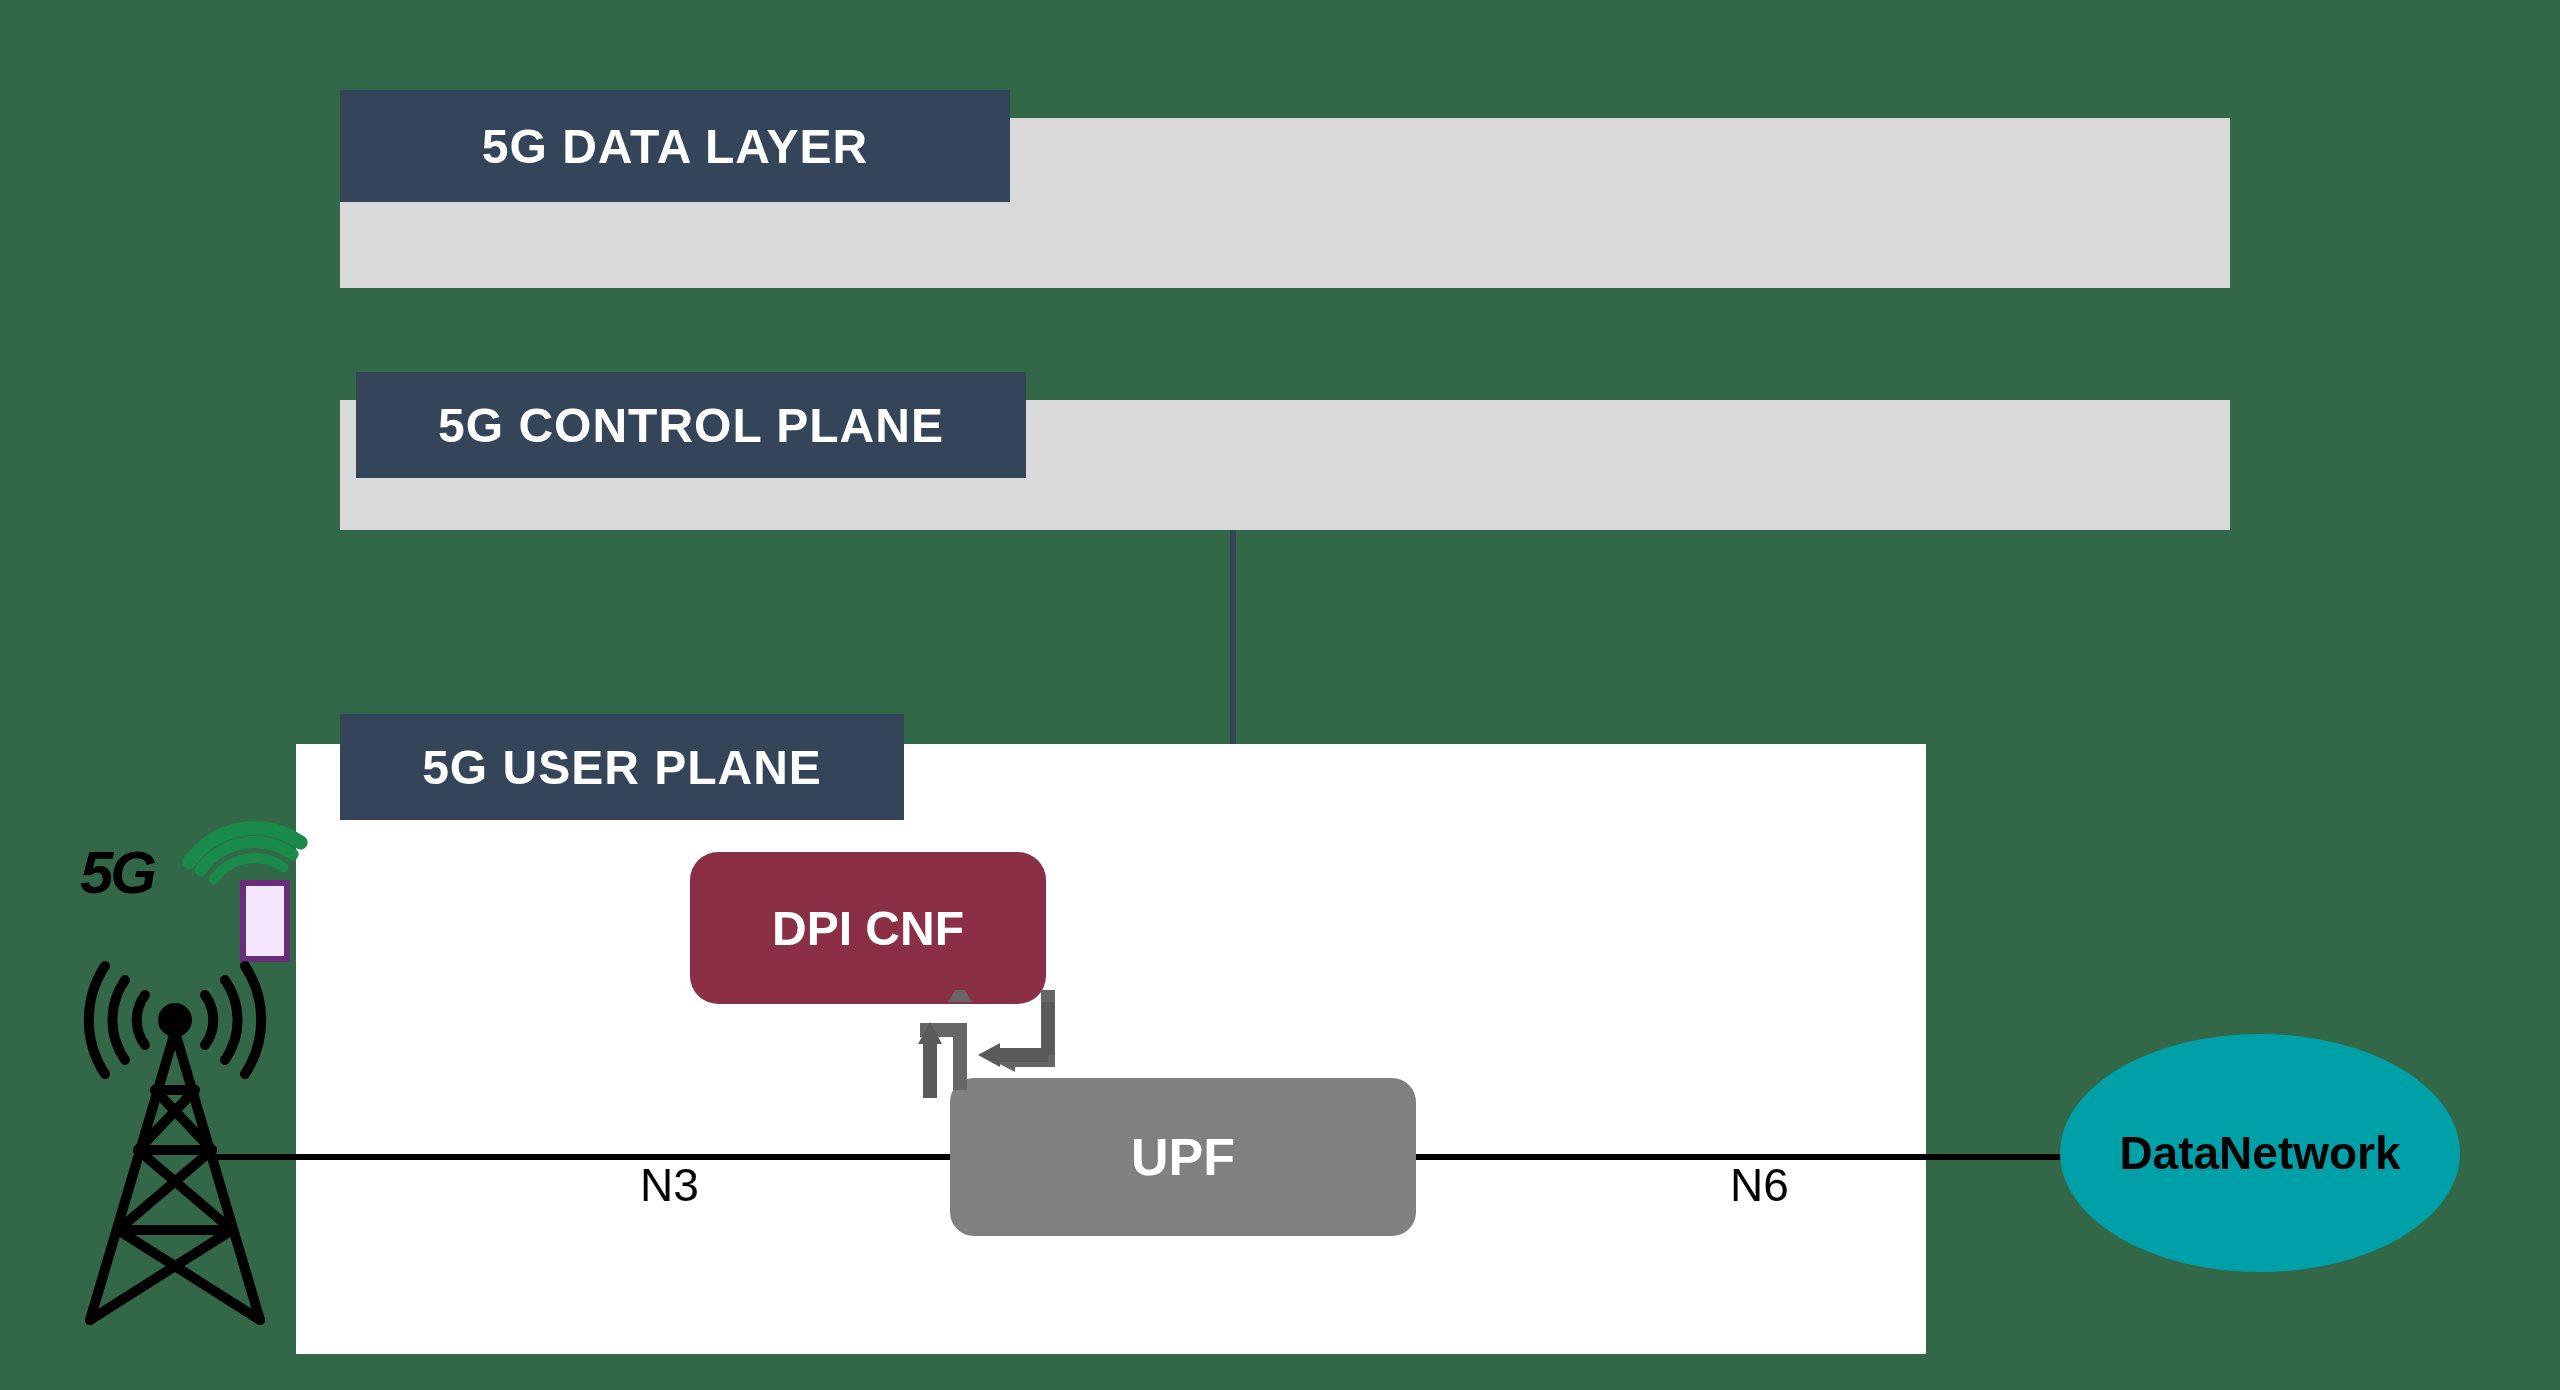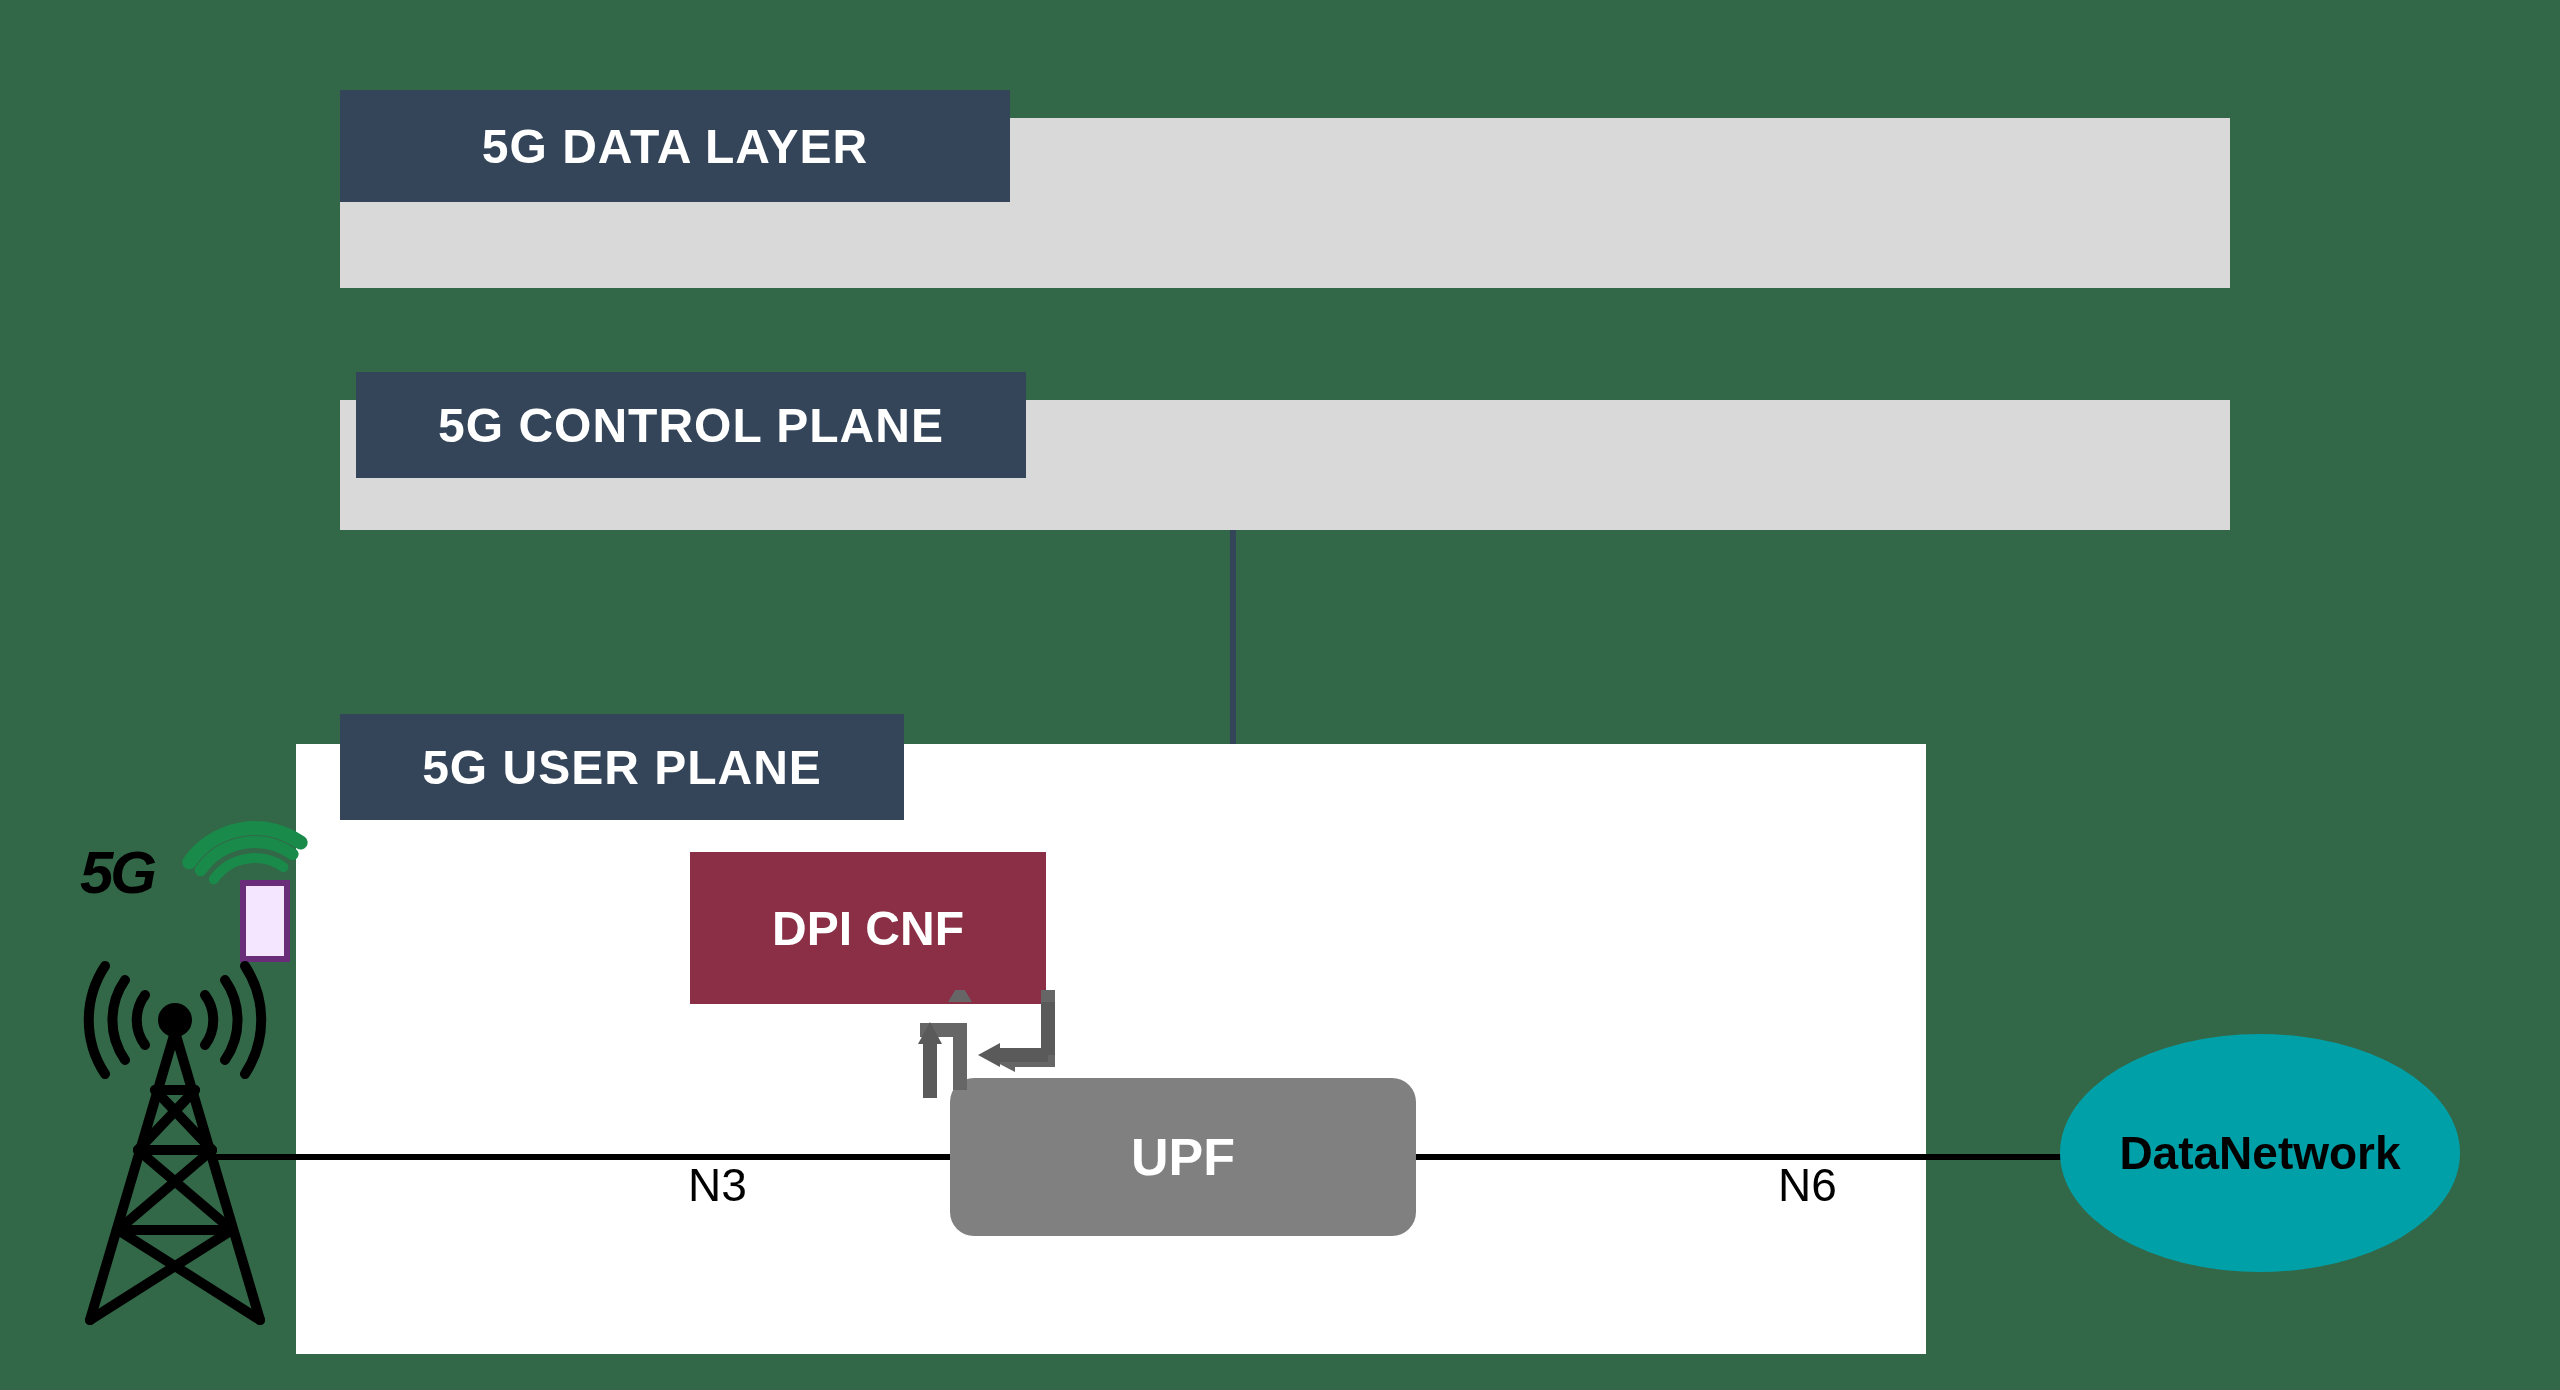--- a/index.html
+++ b/index.html
@@ -33,20 +33,21 @@
   }
   .dpi {
     position: absolute;
     background: #8a2f45;
     color: #ffffff;
     font-weight: 700;
     display: flex;
     align-items: center;
     justify-content: center;
     font-size: 48px;
+    border-radius: 28px;
   }
   .upf {
     position: absolute;
     background: #808080;
     color: #ffffff;
     font-weight: 600;
     display: flex;
     align-items: center;
     justify-content: center;
     font-size: 52px;
@@ -62,21 +63,20 @@
     align-items: center;
     justify-content: center;
     font-size: 46px;
     line-height: 1.1;
   }
   .linklabel {
     position: absolute;
     color: #000000;
     font-size: 46px;
     font-weight: 400;
-    margin-left: 48px;
   }
   .hline {
     position: absolute;
     background: #000000;
     height: 6px;
   }
   .vline {
     position: absolute;
     background: #34455a;
     width: 6px;

